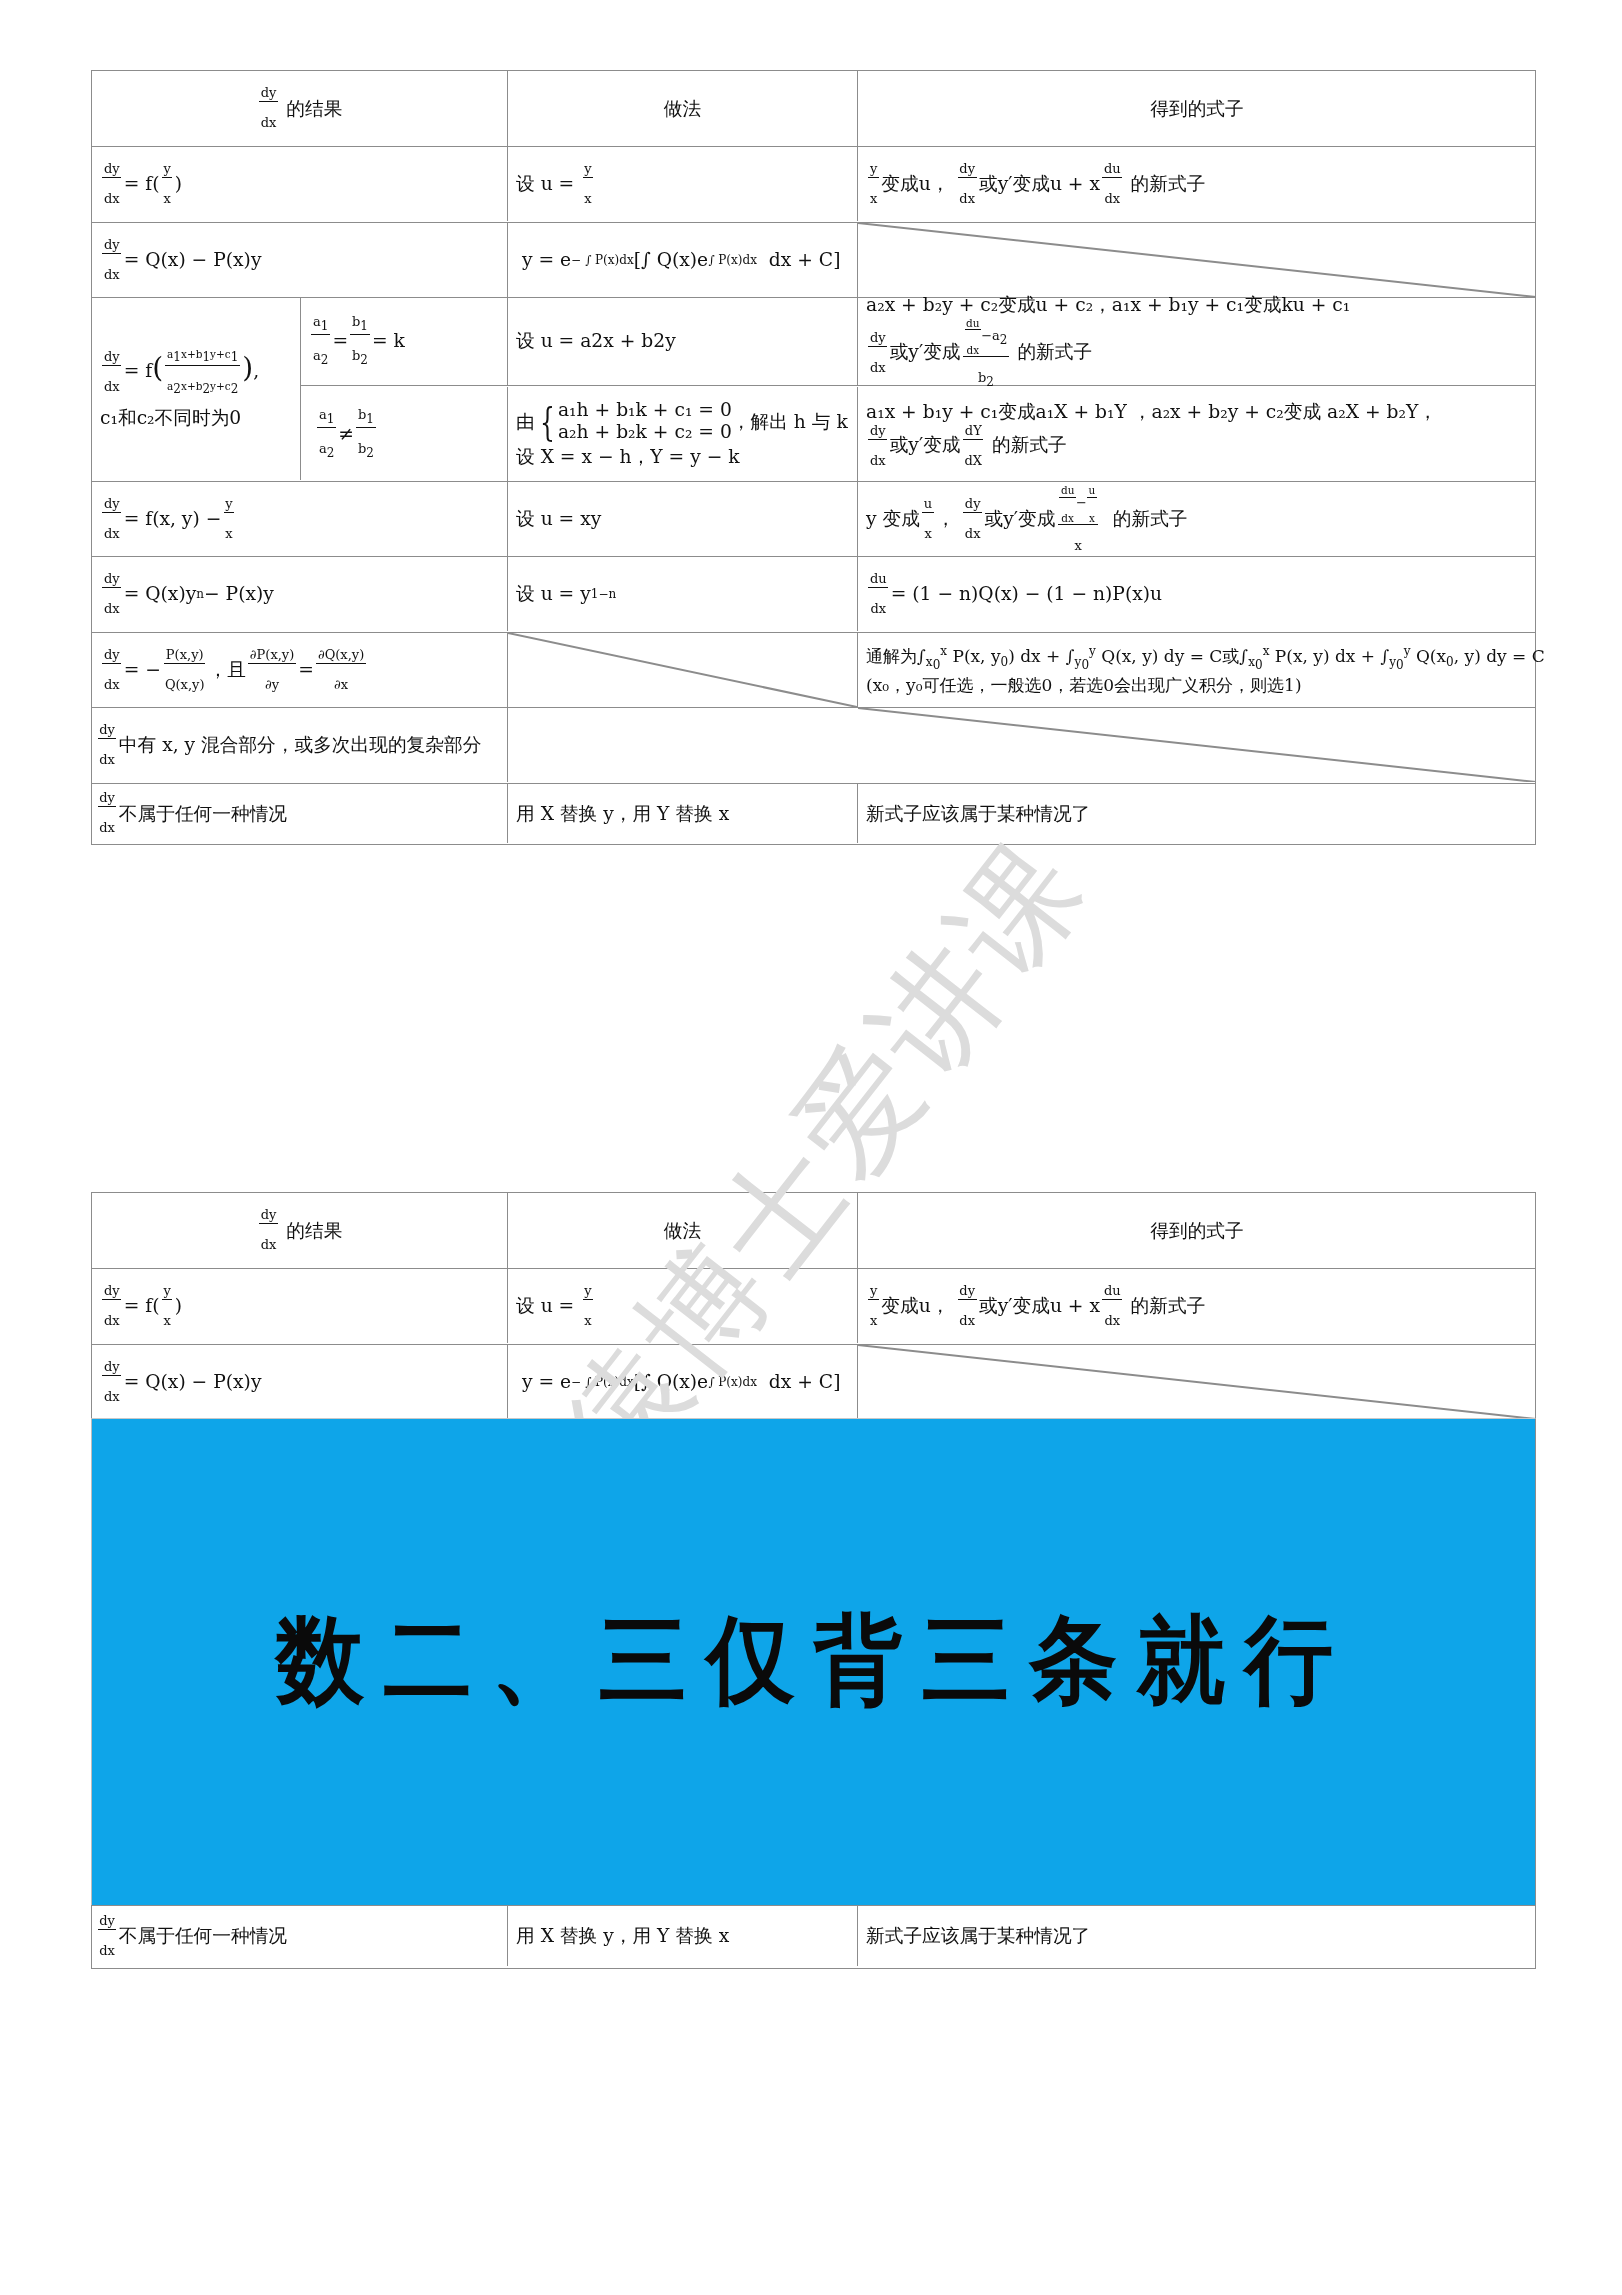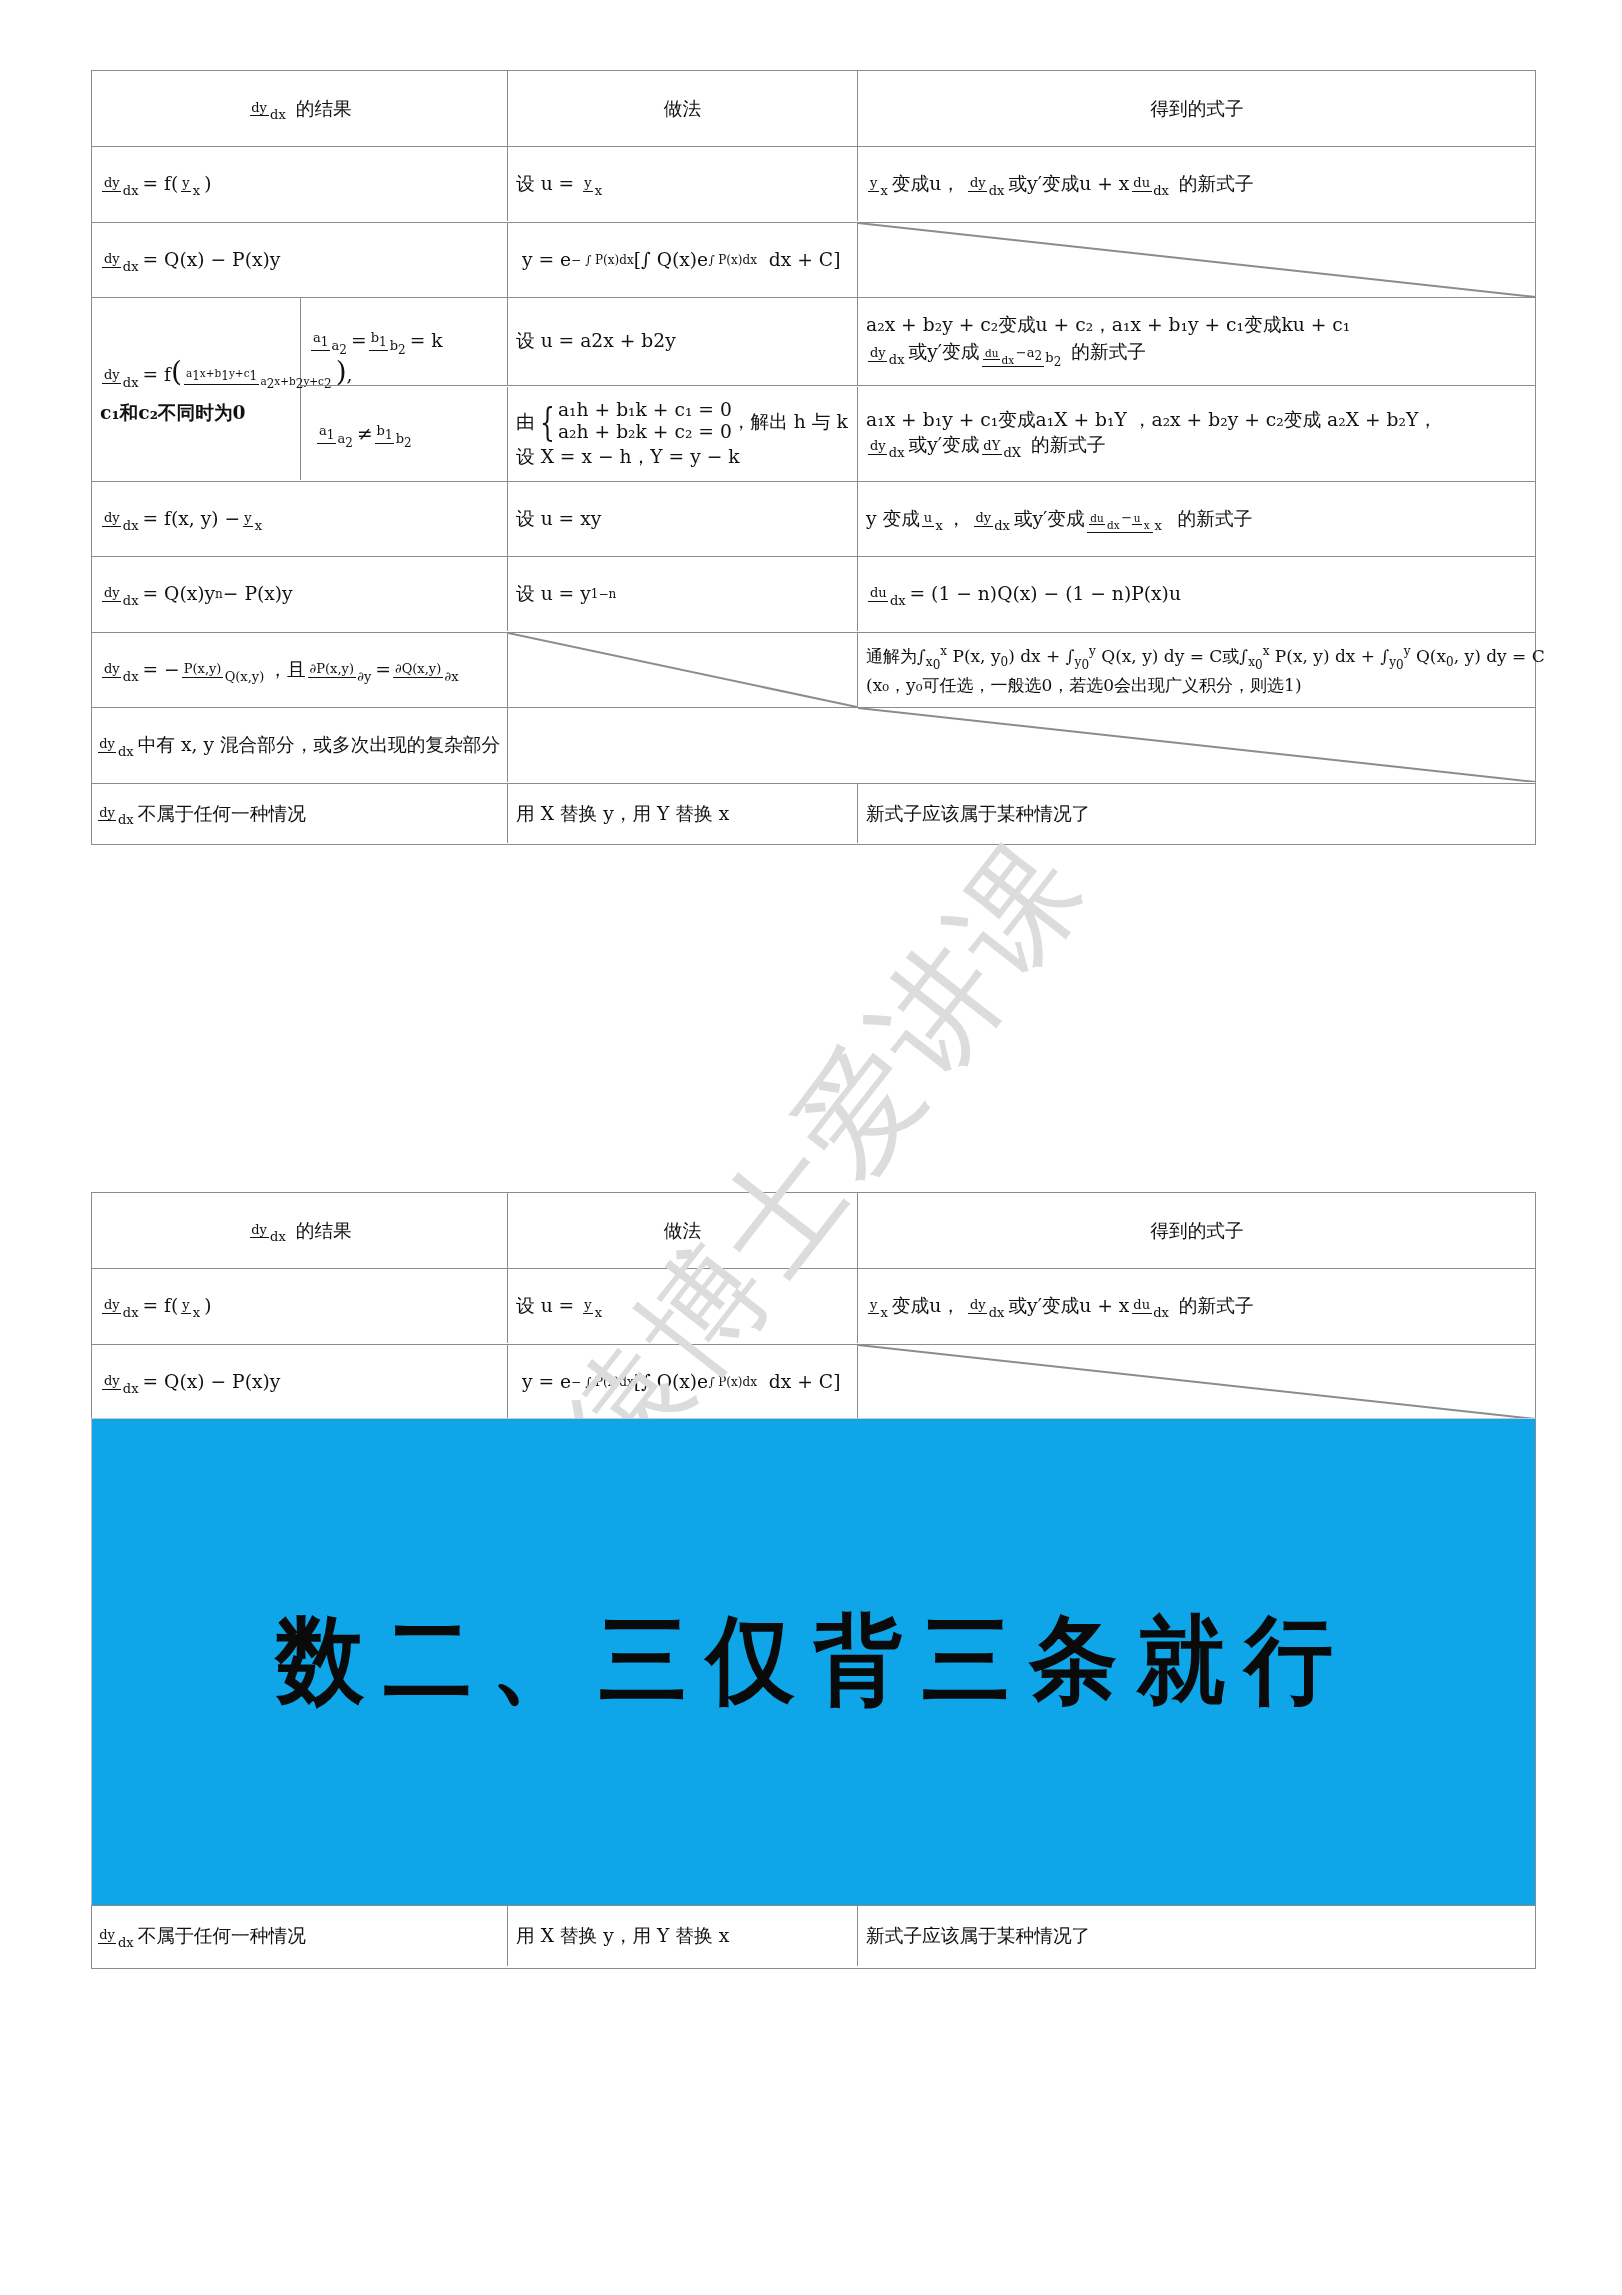--- a/index.html
+++ b/index.html
@@ -11,21 +11,21 @@
   .row.first { border-top: none; }
   .cell { position: absolute; top: 0; bottom: 0; display: flex; align-items: center; padding: 0 8px; font-size: 18.7px; line-height: 1.35; white-space: nowrap; overflow: visible; }
   .cell.center { justify-content: center; }
   .cell.stack { flex-direction: column; align-items: flex-start; justify-content: center; }
   .c1 { left: 0; width: 416px; border-right: 1.6px solid #8c8c8c; }
   .c1a { left: 0; width: 209px; border-right: 1.6px solid #8c8c8c; }
   .c1b { left: 209px; width: 207px; border-right: 1.6px solid #8c8c8c; }
   .c2 { left: 416px; width: 350px; border-right: 1.6px solid #8c8c8c; }
   .c3 { left: 766px; width: 678px; }
 
-  .frac { display: inline-flex; align-items: center; vertical-align: middle; font-size: 13px; line-height: 1.15; margin: 0 2.4px; }
+  .frac { display: inline-flex; flex-direction: column; align-items: center; vertical-align: middle; font-size: 13px; line-height: 1.15; margin: 0 2.4px; }
   .frac .num { border-bottom: 1.2px solid #111; padding: 0 1.6px; }
   .frac .den { padding: 0 1.6px; margin-top: 14px; }
   .frac.small { font-size: 10.5px; }
   sub, sup { font-size: 12px; }
 
   .diag { position: absolute; inset: 0; pointer-events: none; }
   .diag svg { width: 100%; height: 100%; display: block; }
 
   .brace-sys { display: inline-flex; align-items: center; }
   .brace-sys .brace { font-size: 39px; line-height: 1; transform: scaleX(0.6); margin-right: -1.6px; }
@@ -109,21 +109,21 @@
 
   <div class="row" style="top:226px; height:183px;">
     <div class="cell c1a stack">
       <div><span class="frac">
             <span class="num">dy</span>
             <span class="den">dx</span>
           </span>= f<span style="font-size:28px;">(</span><span class="frac small">
             <span class="num">a<sub>1</sub>x+b<sub>1</sub>y+c<sub>1</sub></span>
             <span class="den">a<sub>2</sub>x+b<sub>2</sub>y+c<sub>2</sub></span>
           </span><span style="font-size:28px;">)</span>,</div>
-      <div style="margin-top:8px;font-weight:bold;">c₁和c₂不同时为0</div>
+      <div style="margin-top:8px;">c₁和c₂不同时为0</div>
     </div>
   </div>
 
   <div class="row" style="top:226px; height:89px; border-top:none;">
     <div class="cell c1b" style="border-bottom:1.6px solid #8c8c8c;">
       <span class="frac">
           <span class="num">a<sub>1</sub></span>
           <span class="den">a<sub>2</sub></span>
         </span>=<span class="frac">
           <span class="num">b<sub>1</sub></span>

